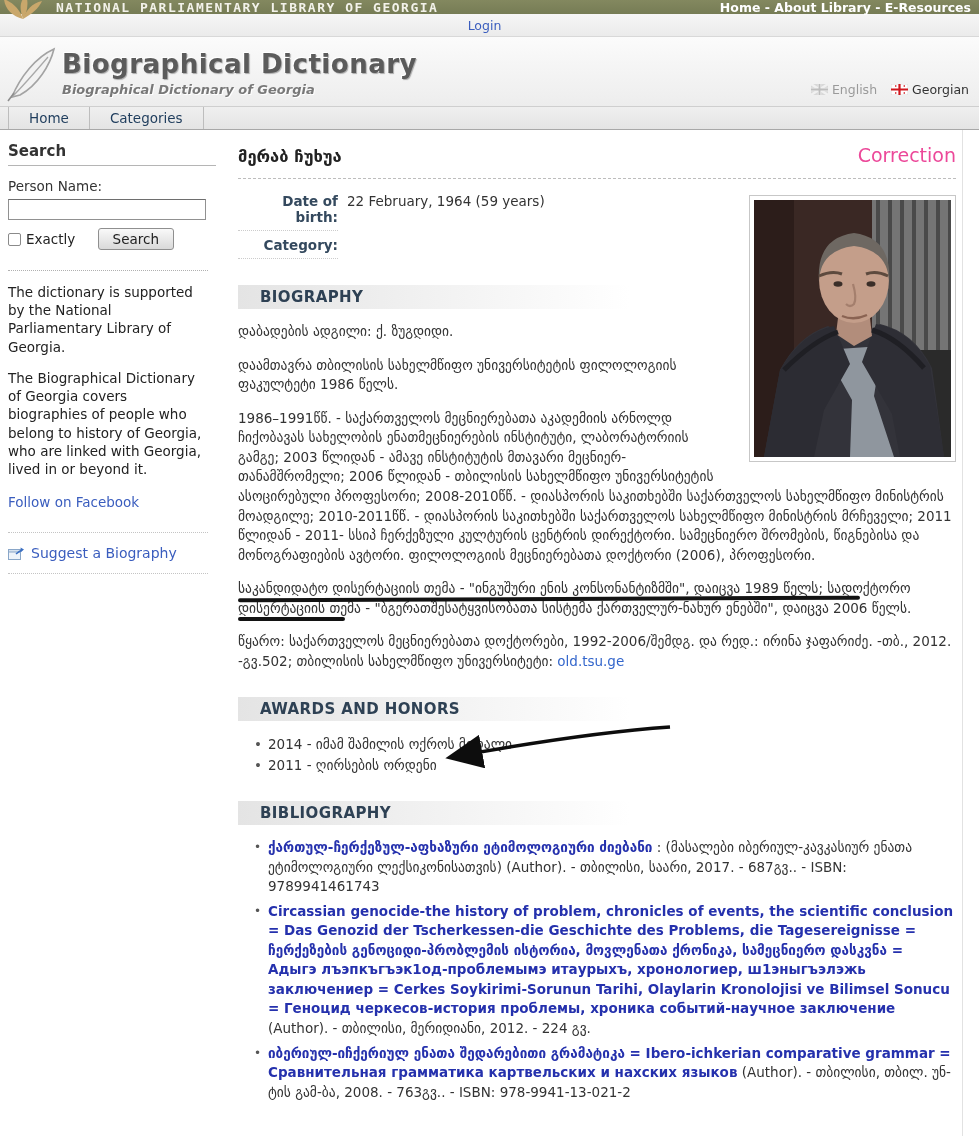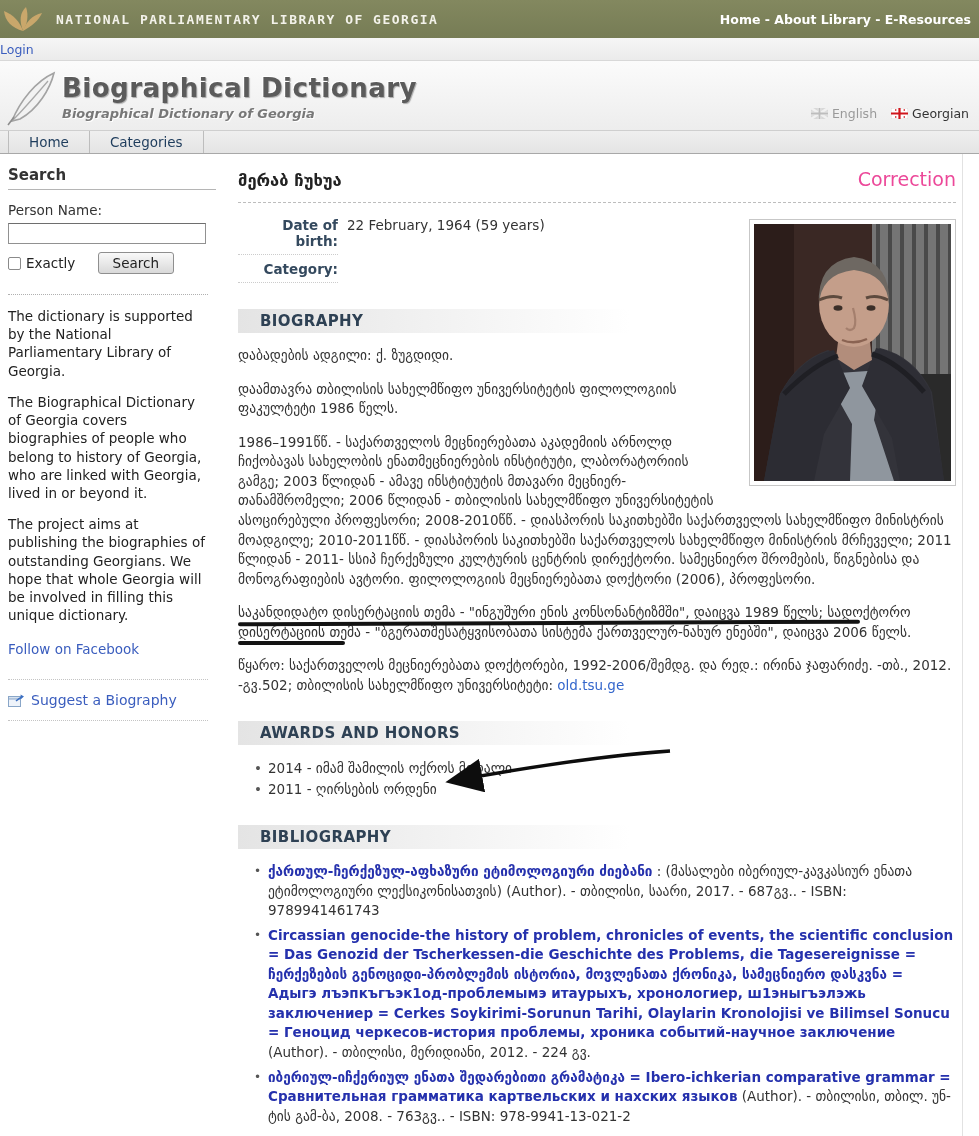--- a/index.html
+++ b/index.html
@@ -6,36 +6,36 @@
   html,body { background:#fff; }
   body {
     width:979px; min-height:1136px; margin:0 auto;
     font-family:"DejaVu Sans","Liberation Sans",sans-serif;
     color:#333; font-size:13.5px;
   }
   a { text-decoration:none; cursor:pointer; }
 
   
   .topbar {
-    height:38px; background:linear-gradient(#83885f,#767c55);
+    height:14px; background:linear-gradient(#83885f,#767c55);
     display:flex; align-items:center; padding:0 8px 0 2px;
   }
   .topbar .logo { width:42px; height:26px; flex:none; }
   .site-title {
     color:#f3f2ea; font-family:"DejaVu Sans Mono","Liberation Mono",monospace;
     font-size:13px; font-weight:bold; letter-spacing:1.5px; margin-left:12px;
   }
   .topbar-nav { margin-left:auto; color:#fff; font-size:12.5px; font-weight:bold; white-space:nowrap; }
   .topbar-nav a { color:#fff; }
   .topbar-nav .sep { color:#fff; }
 
   
   .login-strip {
     height:23px; line-height:22px; background:linear-gradient(#f6f6f6,#ebebeb);
-    border-bottom:1px solid #d8d8d8; text-align:left; padding-right:10px;
+    border-bottom:1px solid #d8d8d8; text-align:center; padding-right:10px;
   }
   .login-strip a { color:#3a5dbe; font-size:12.5px; }
 
   
   .header {
     height:69px; background:linear-gradient(#fbfbfb,#ededed);
     position:relative; display:flex; align-items:center;
   }
   .quill { width:56px; height:58px; margin:4px 2px 0 4px; flex:none; }
   .title-block { padding-top:2px; }
@@ -208,21 +208,20 @@
     <div class="field-label">Person Name:</div>
     <input class="person-input" type="text" value="" style="">
     <div class="search-row">
       <span class="checkbox"></span>
       <span class="exactly-label">Exactly</span>
       <button class="search-btn">Search</button>
     </div>
     <div class="dotted-sep"></div>
     <p class="side-p">The dictionary is supported by the National Parliamentary Library of Georgia.</p>
     <p class="side-p">The Biographical Dictionary of Georgia covers biographies of people who belong to history of Georgia, who are linked with Georgia, lived in or beyond it.</p>
-    <p class="side-p">The project aims at publishing the biographies of outstanding Georgians. We hope that whole Georgia will be involved in filling this unique dictionary.</p>
     <a class="fb-link">Follow on Facebook</a>
     <div class="thin-sep"></div>
     <a class="suggest-link">
       <svg width="17" height="14" viewBox="0 0 17 14">
         <rect x="0.5" y="3.5" width="12" height="10" fill="#eef3fa" stroke="#89a6c8"></rect>
         <rect x="0.5" y="3.5" width="12" height="2.5" fill="#d7e2ef" stroke="#89a6c8"></rect>
         <path d="M8 8 C10 6 12 5 14 4" stroke="#3b6fc2" stroke-width="1.4" fill="none"></path>
         <path d="M12.5 1.5 L16 3.5 L13 6 Z" fill="#3b6fc2"></path>
       </svg>
       <span>Suggest a Biography</span>

